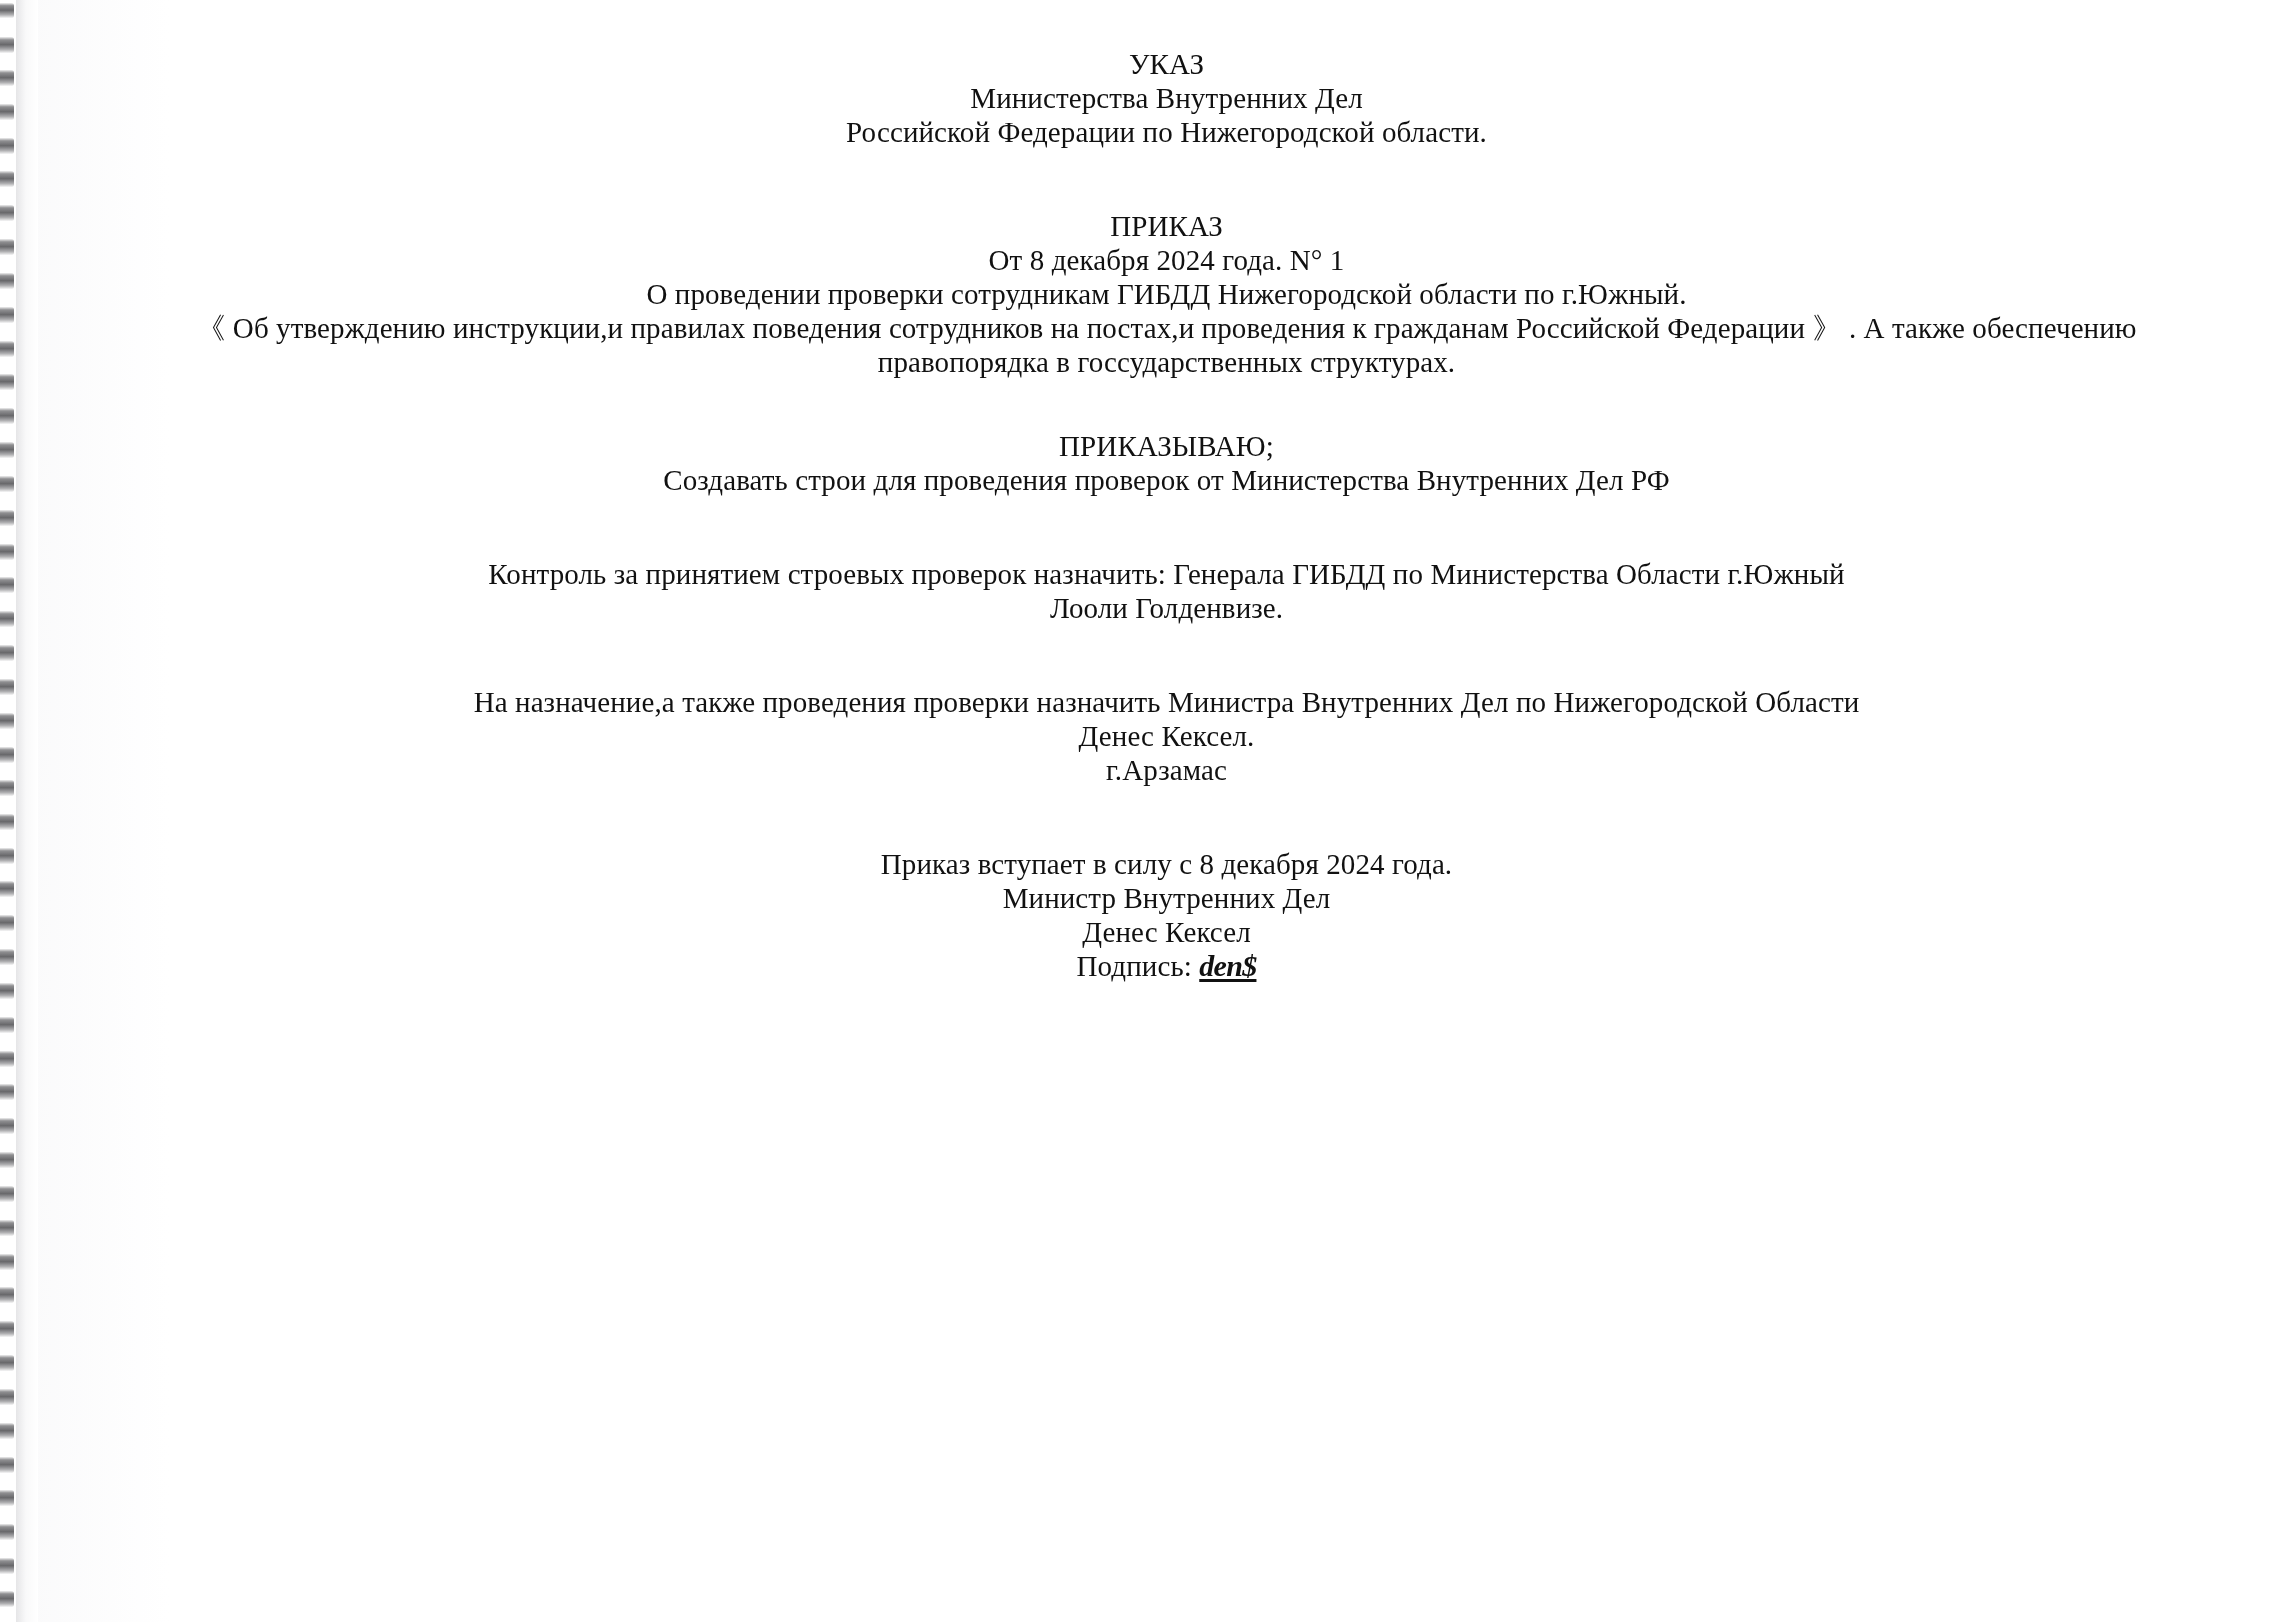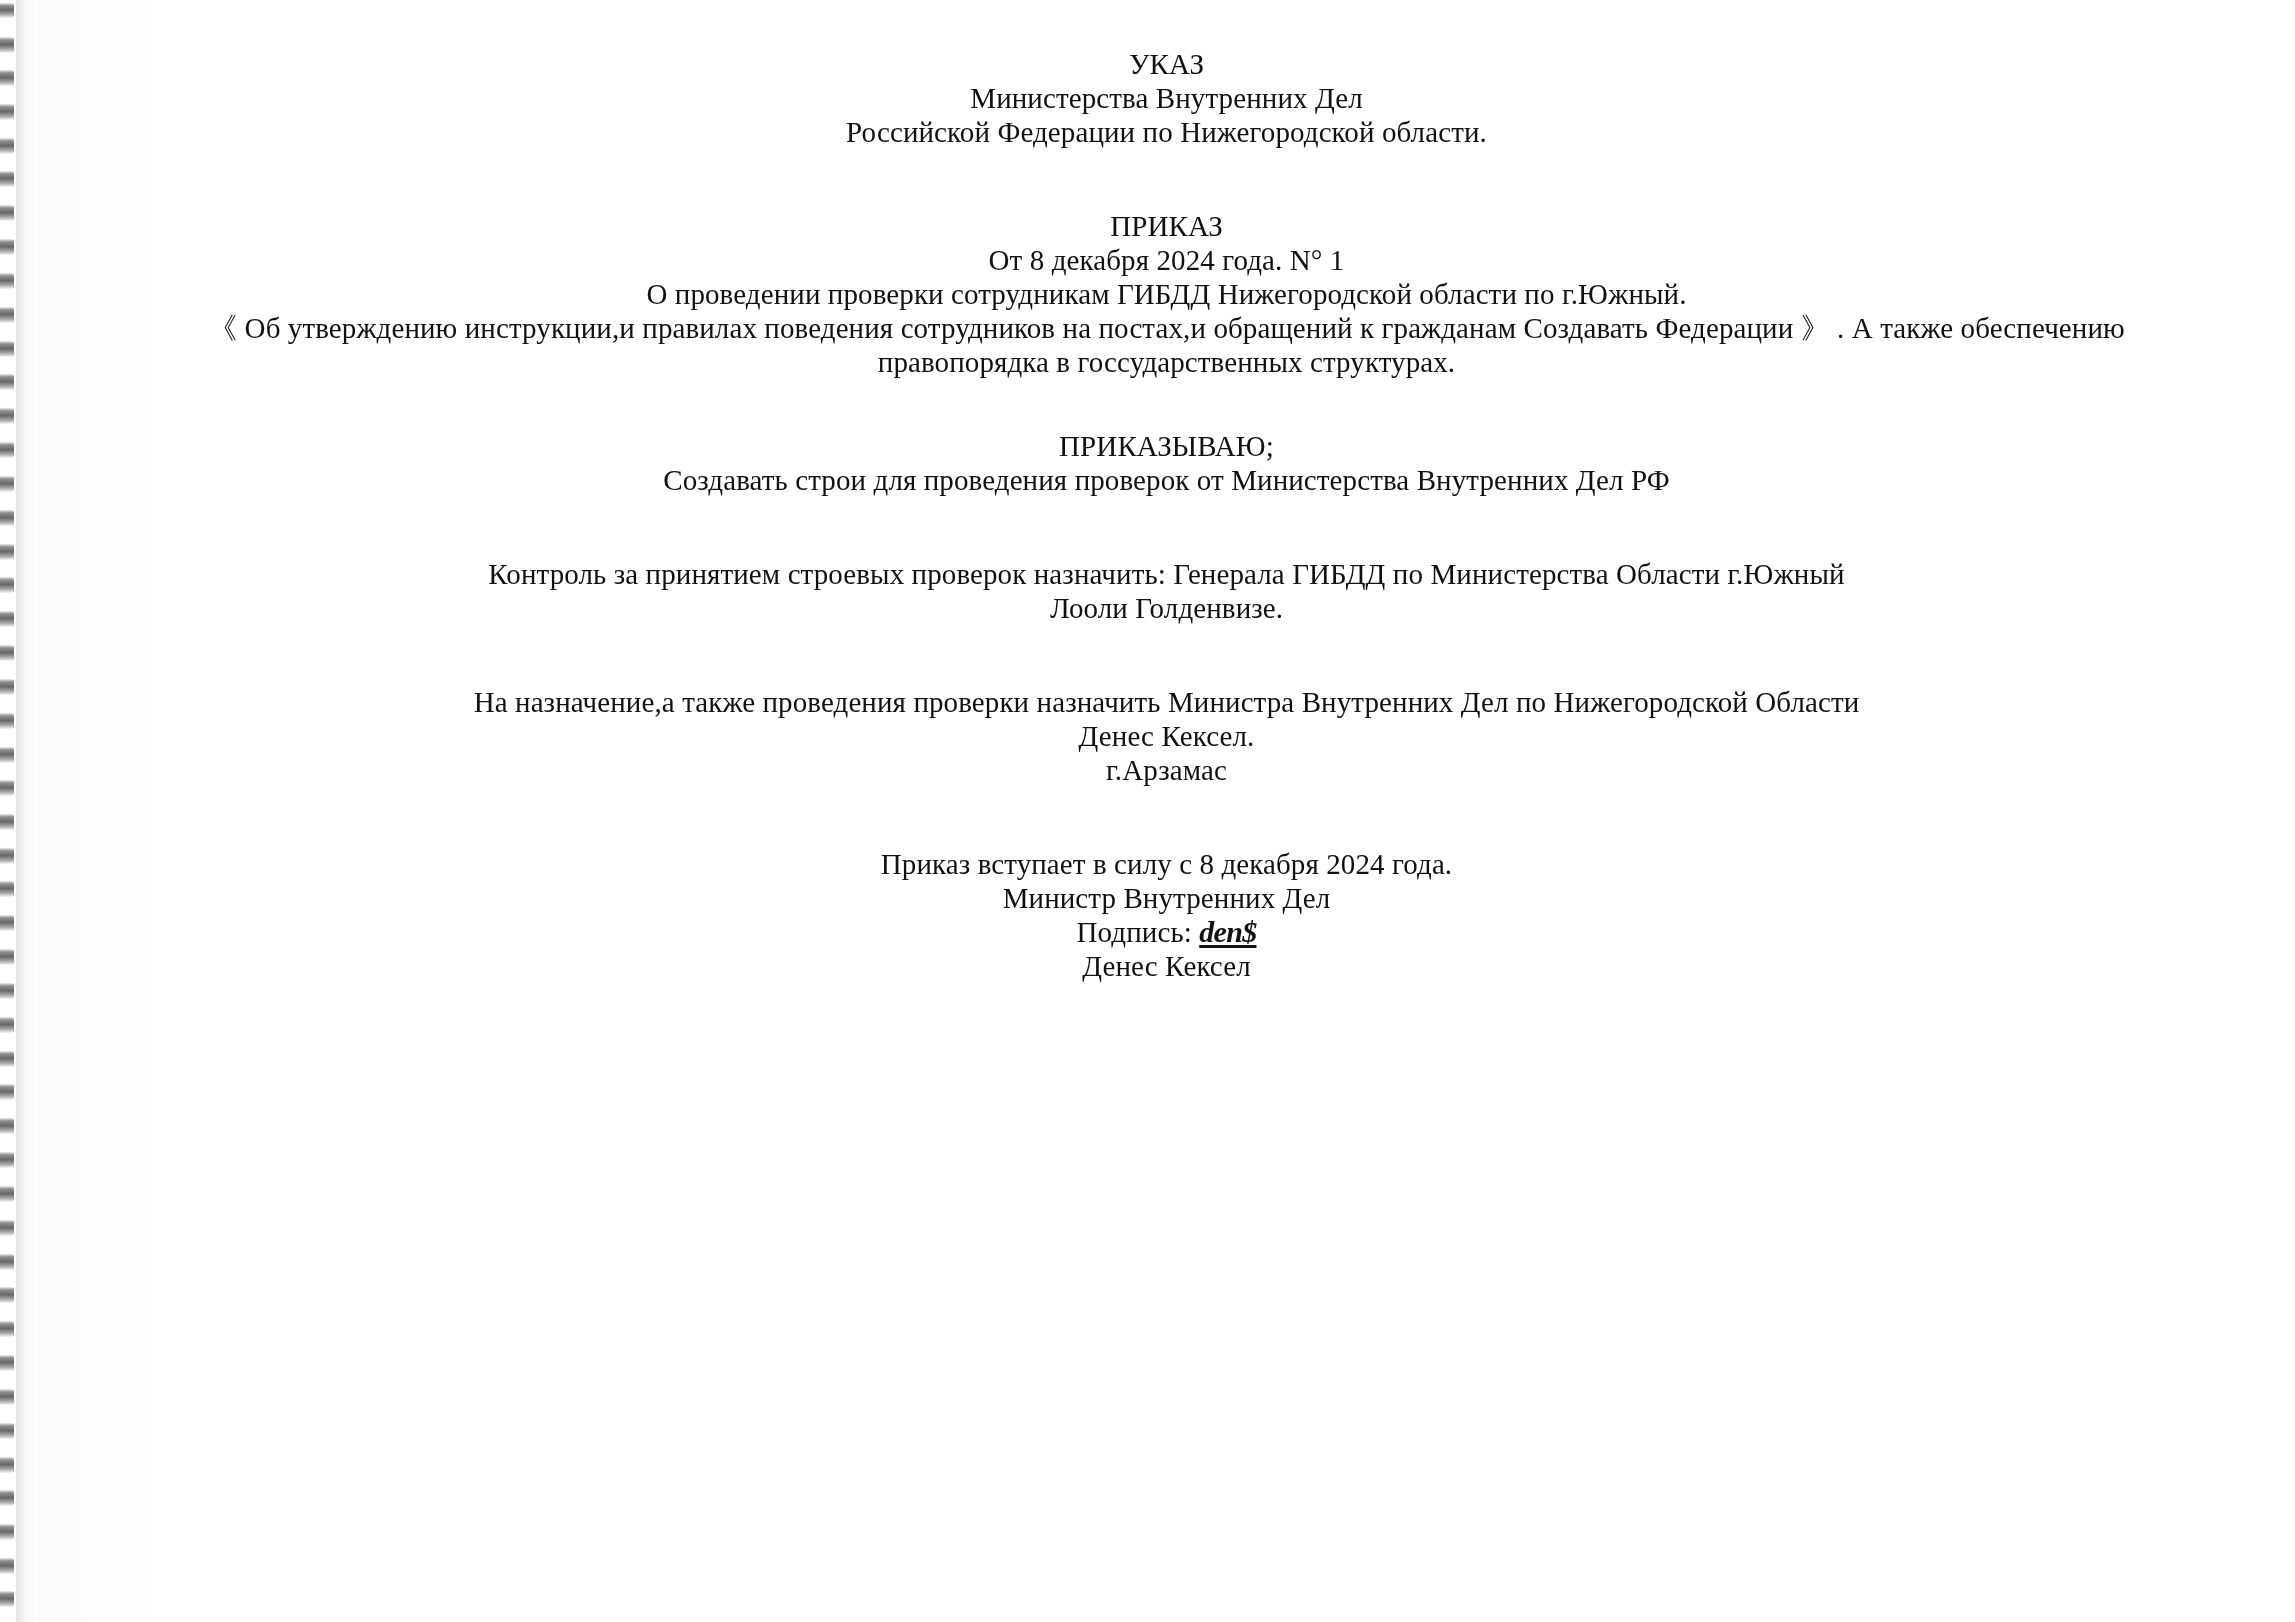--- a/index.html
+++ b/index.html
@@ -172,21 +172,21 @@
       <span class="line">Министерства Внутренних Дел</span>
       <span class="line">Российской Федерации по Нижегородской области.</span>
     </div>
 
     <div class="gap-xl"></div>
 
     <div class="block">
       <span class="line">ПРИКАЗ</span>
       <span class="line">От 8 декабря 2024 года. N° 1</span>
       <span class="line">О проведении проверки сотрудникам ГИБДД Нижегородской области по г.Южный.</span>
-      <span class="line wrap">《 Об утверждению инструкции,и правилах поведения сотрудников на постах,и обращений к гражданам Создавать Федерации 》 . А также обеспечению правопорядка в госсударственных структурах.</span>
+      <span class="line wrap">《 Об утверждению инструкции,и правилах поведения сотрудников на постах,и проведения к гражданам Российской Федерации 》 . А также обеспечению правопорядка в госсударственных структурах.</span>
     </div>
 
     <div class="gap-lg"></div>
 
     <div class="block">
       <span class="line">ПРИКАЗЫВАЮ;</span>
       <span class="line">Создавать строи для проведения проверок от Министерства Внутренних Дел РФ</span>
     </div>
 
     <div class="gap-xl"></div>
@@ -202,19 +202,19 @@
       <span class="line">На назначение,а также проведения проверки назначить Министра Внутренних Дел по Нижегородской Области</span>
       <span class="line">Денес Кексел.</span>
       <span class="line">г.Арзамас</span>
     </div>
 
     <div class="gap-xl"></div>
 
     <div class="block">
       <span class="line">Приказ вступает в силу с 8 декабря 2024 года.</span>
       <span class="line">Министр Внутренних Дел</span>
+      <span class="line">Денес Кексел</span>
       <span class="line"><span class="sig-label">Подпись:</span><span>&nbsp;</span><span class="sig-mark">den$</span></span>
-      <span class="line">Денес Кексел</span>
     </div>
 
   </div>
 </div>
 
 
 </body></html>

